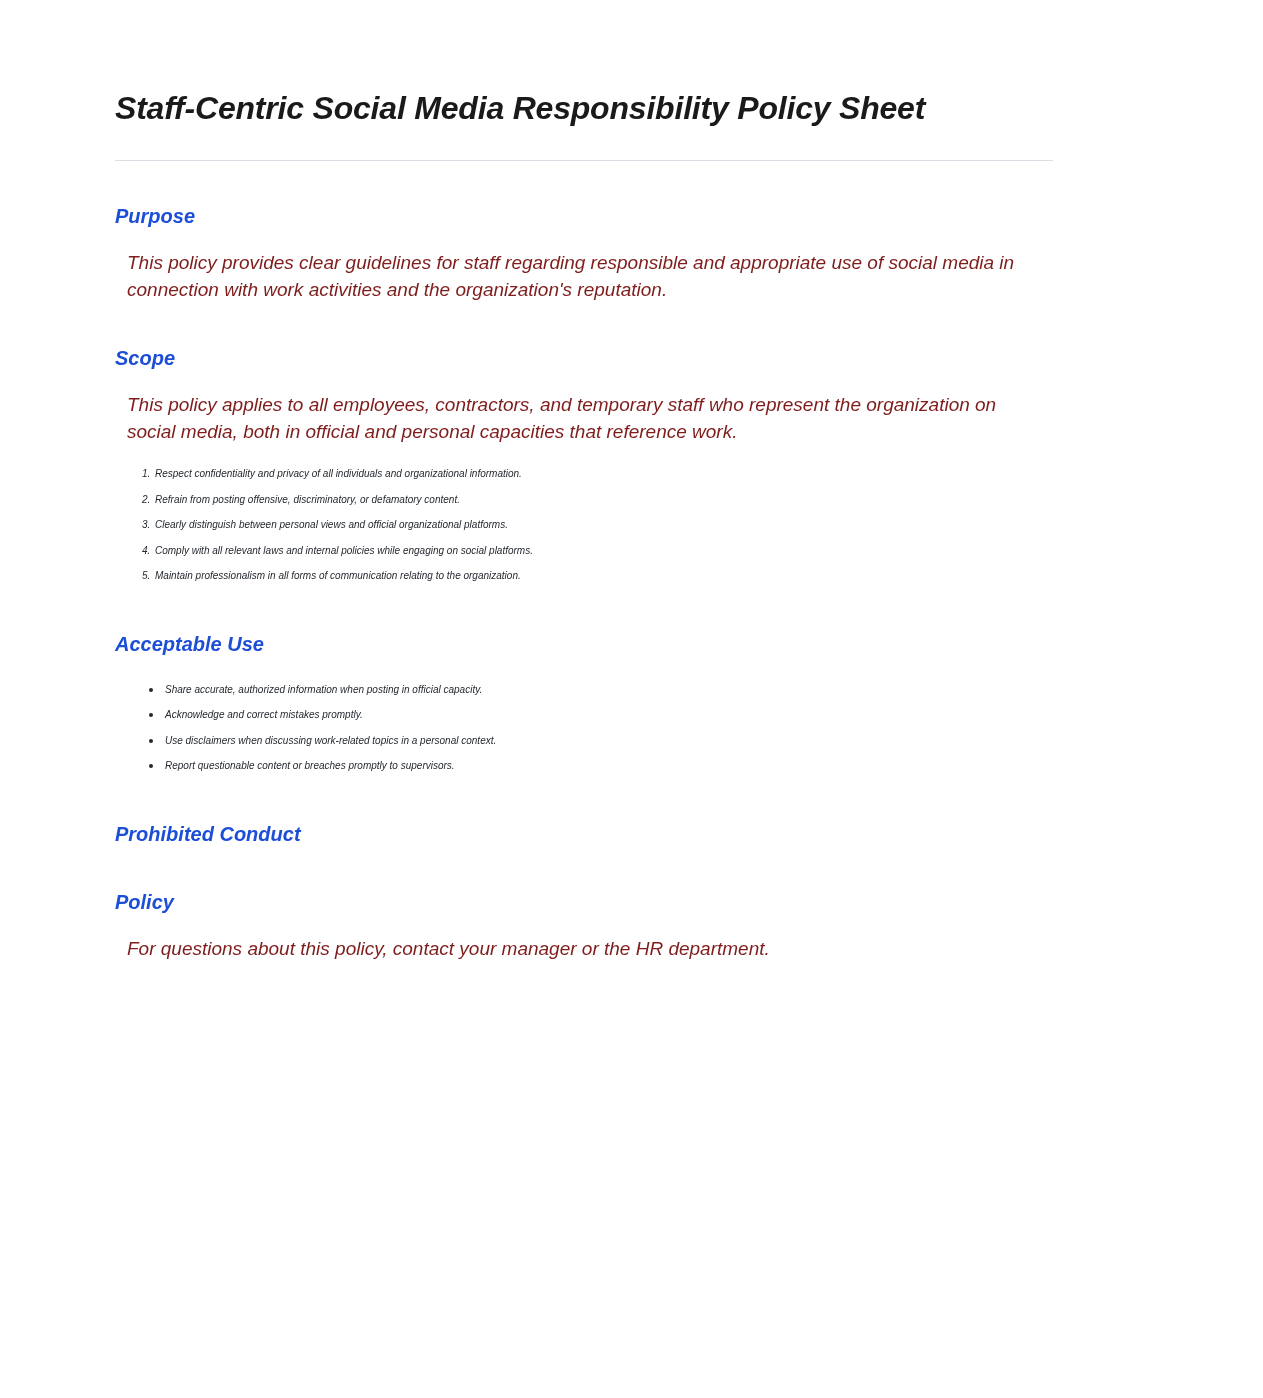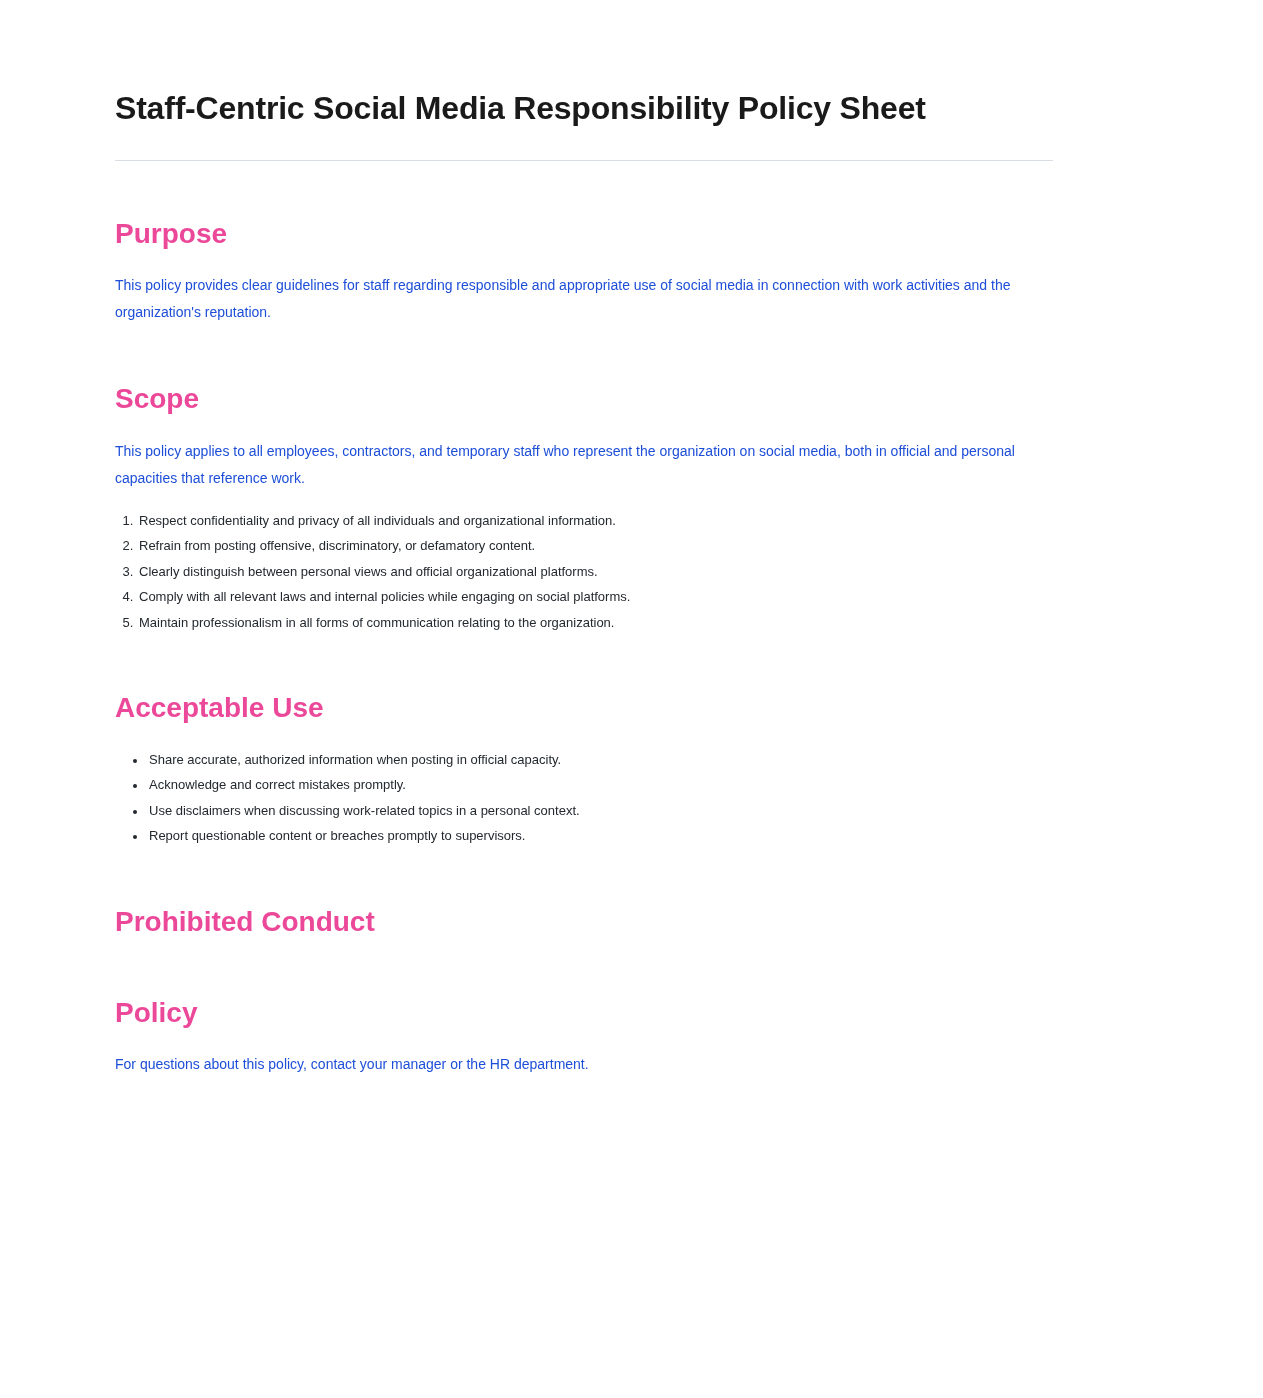--- a/index.html
+++ b/index.html
@@ -8,59 +8,61 @@
     background: #ffffff;
     font-family: "Liberation Sans", "DejaVu Sans", sans-serif;
     color: #1f2328;
   }
   .page {
     width: 1168px;
     min-height: 1398px;
     box-sizing: border-box;
     padding: 88px 115px 60px 115px;
     background: #ffffff;
+    font-style: italic;
   }
   .doc-title {
     font-size: 32px;
     font-weight: 700;
     line-height: 1.25;
     margin: 0 0 32px 0;
     color: #1a1a1a;
     letter-spacing: -0.2px;
   }
   .doc-divider {
     border: none;
     border-top: 1px solid #d8dee4;
     margin: 0 0 8px 0;
   }
   .section-heading {
-    font-size: 28px;
+    font-size: 20px;
     font-weight: 700;
-    color: #ec4899;
-    margin: 55px 0 20px 0;
+    color: #1d4ed8;
+    margin: 42px 0 20px 0;
     line-height: 1.3;
   }
   .section-paragraph {
-    font-size: 14px;
+    font-size: 19px;
     line-height: 27px;
-    margin: 0;
-    color: #1d4ed8;
+    margin: 12px;
+    color: #7f1d1d;
   }
   ol.section-list, ul.section-list {
     margin: 16px 0 0 0;
     padding: 0 0 0 22px;
     color: #24292f;
   }
   ul.section-list {
     padding-left: 32px;
   }
   ol.section-list li, ul.section-list li {
-    font-size: 13px;
+    font-size: 10px;
     line-height: 25.5px;
     padding-left: 2px;
+    margin-left: 16px;
   }
   ul.section-list li::marker {
     font-size: 12px;
   }
 </style>
 </head>
 <body>
 
 <div class="page">
   <h1 class="doc-title">Staff-Centric Social Media Responsibility Policy Sheet</h1>

